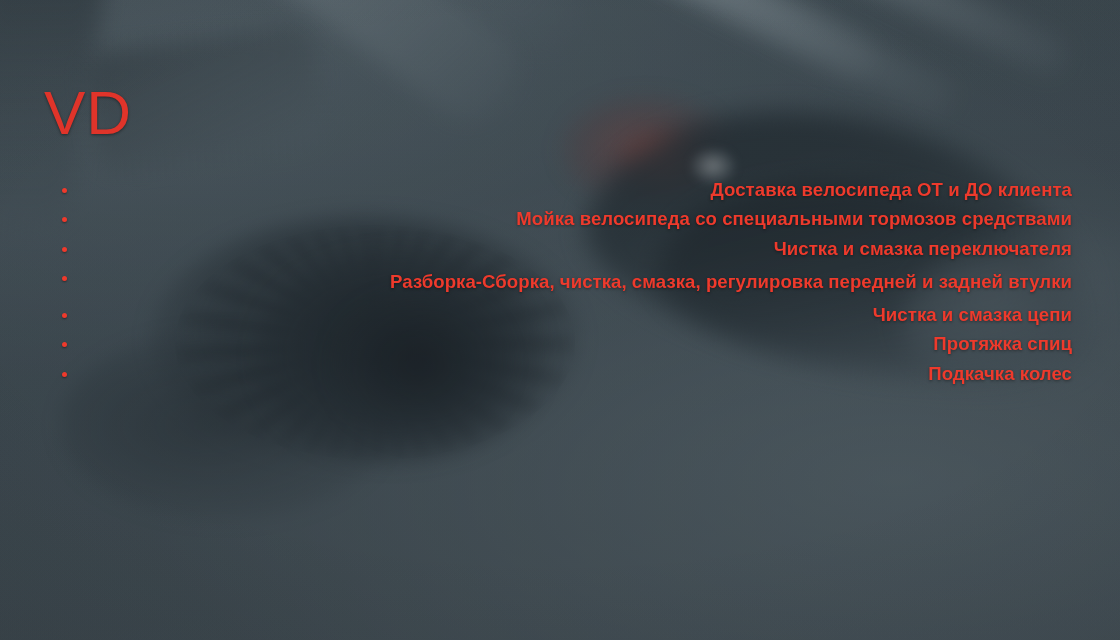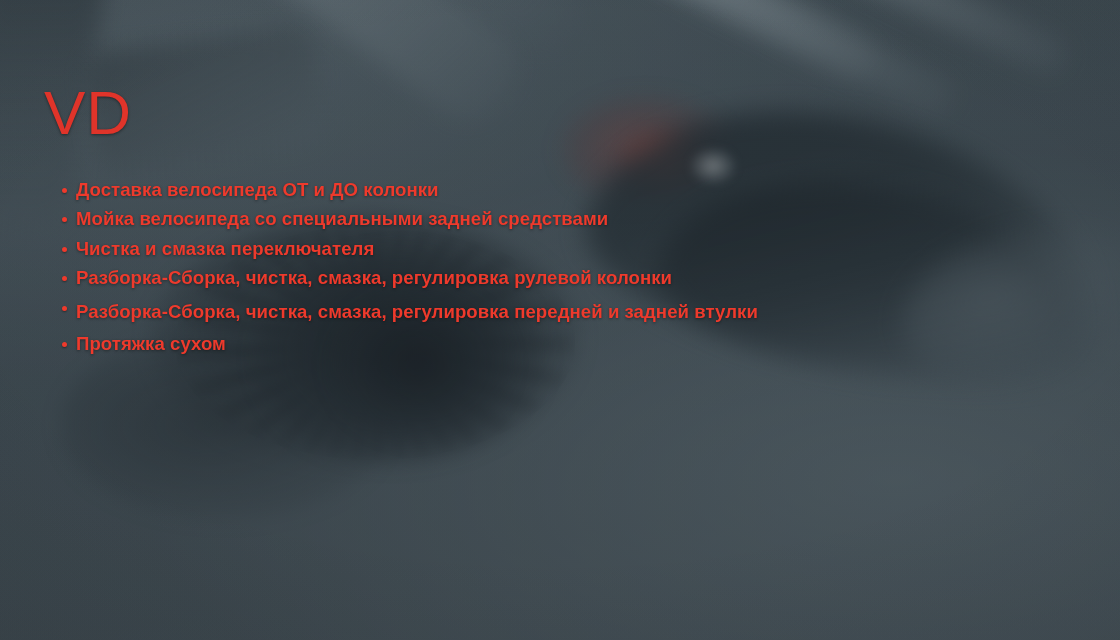--- a/index.html
+++ b/index.html
@@ -6,20 +6,21 @@
   html,body{margin:0;padding:0;}
   body{
     width:1120px;height:640px;overflow:hidden;
     font-family:"Liberation Sans","DejaVu Sans",sans-serif;
     background:#39444a;
   }
 
   #slide{
     position:relative;width:1120px;height:640px;overflow:hidden;
     background:#3c464c;
+    text-align:right;
   }
 
   
   .bg-layer{position:absolute;inset:0;overflow:hidden;}
   .bg-base{
     position:absolute;inset:-40px;
     background:
       radial-gradient(150% 110% at 78% 72%, rgba(104,120,128,.55) 0%, rgba(70,84,92,.25) 42%, rgba(40,50,56,0) 72%),
       radial-gradient(120% 90% at 20% 14%, rgba(96,110,118,.50) 0%, rgba(58,70,78,.18) 50%, rgba(38,48,54,0) 78%),
       linear-gradient(168deg,#4c585f 0%,#424e55 22%,#3b464d 48%,#3a444a 72%,#414b52 100%);
@@ -155,22 +156,23 @@
     <div class="bg-tint"></div>
     <div class="bg-vig"></div>
   </div>
 
   <div id="content">
 
     <div class="logo">VD</div>
 
 
     <ul class="bullets" id="bullet-list">
-        <li>Доставка велосипеда ОТ и ДО колонки</li>
-        <li>Мойка велосипеда со специальными задней средствами</li>
+        <li>Доставка велосипеда ОТ и ДО клиента</li>
+        <li>Мойка велосипеда со специальными тормозов средствами</li>
         <li>Чистка и смазка переключателя</li>
-        <li>Разборка-Сборка, чистка, смазка, регулировка рулевой колонки</li>
         <li class="wrap">Разборка-Сборка, чистка, смазка, регулировка передней и задней втулки</li>
-        <li>Протяжка сухом</li>
+        <li>Чистка и смазка цепи</li>
+        <li>Протяжка спиц</li>
+        <li>Подкачка колес</li>
       </ul>
 
   </div>
 </div>
 
 </body></html>

